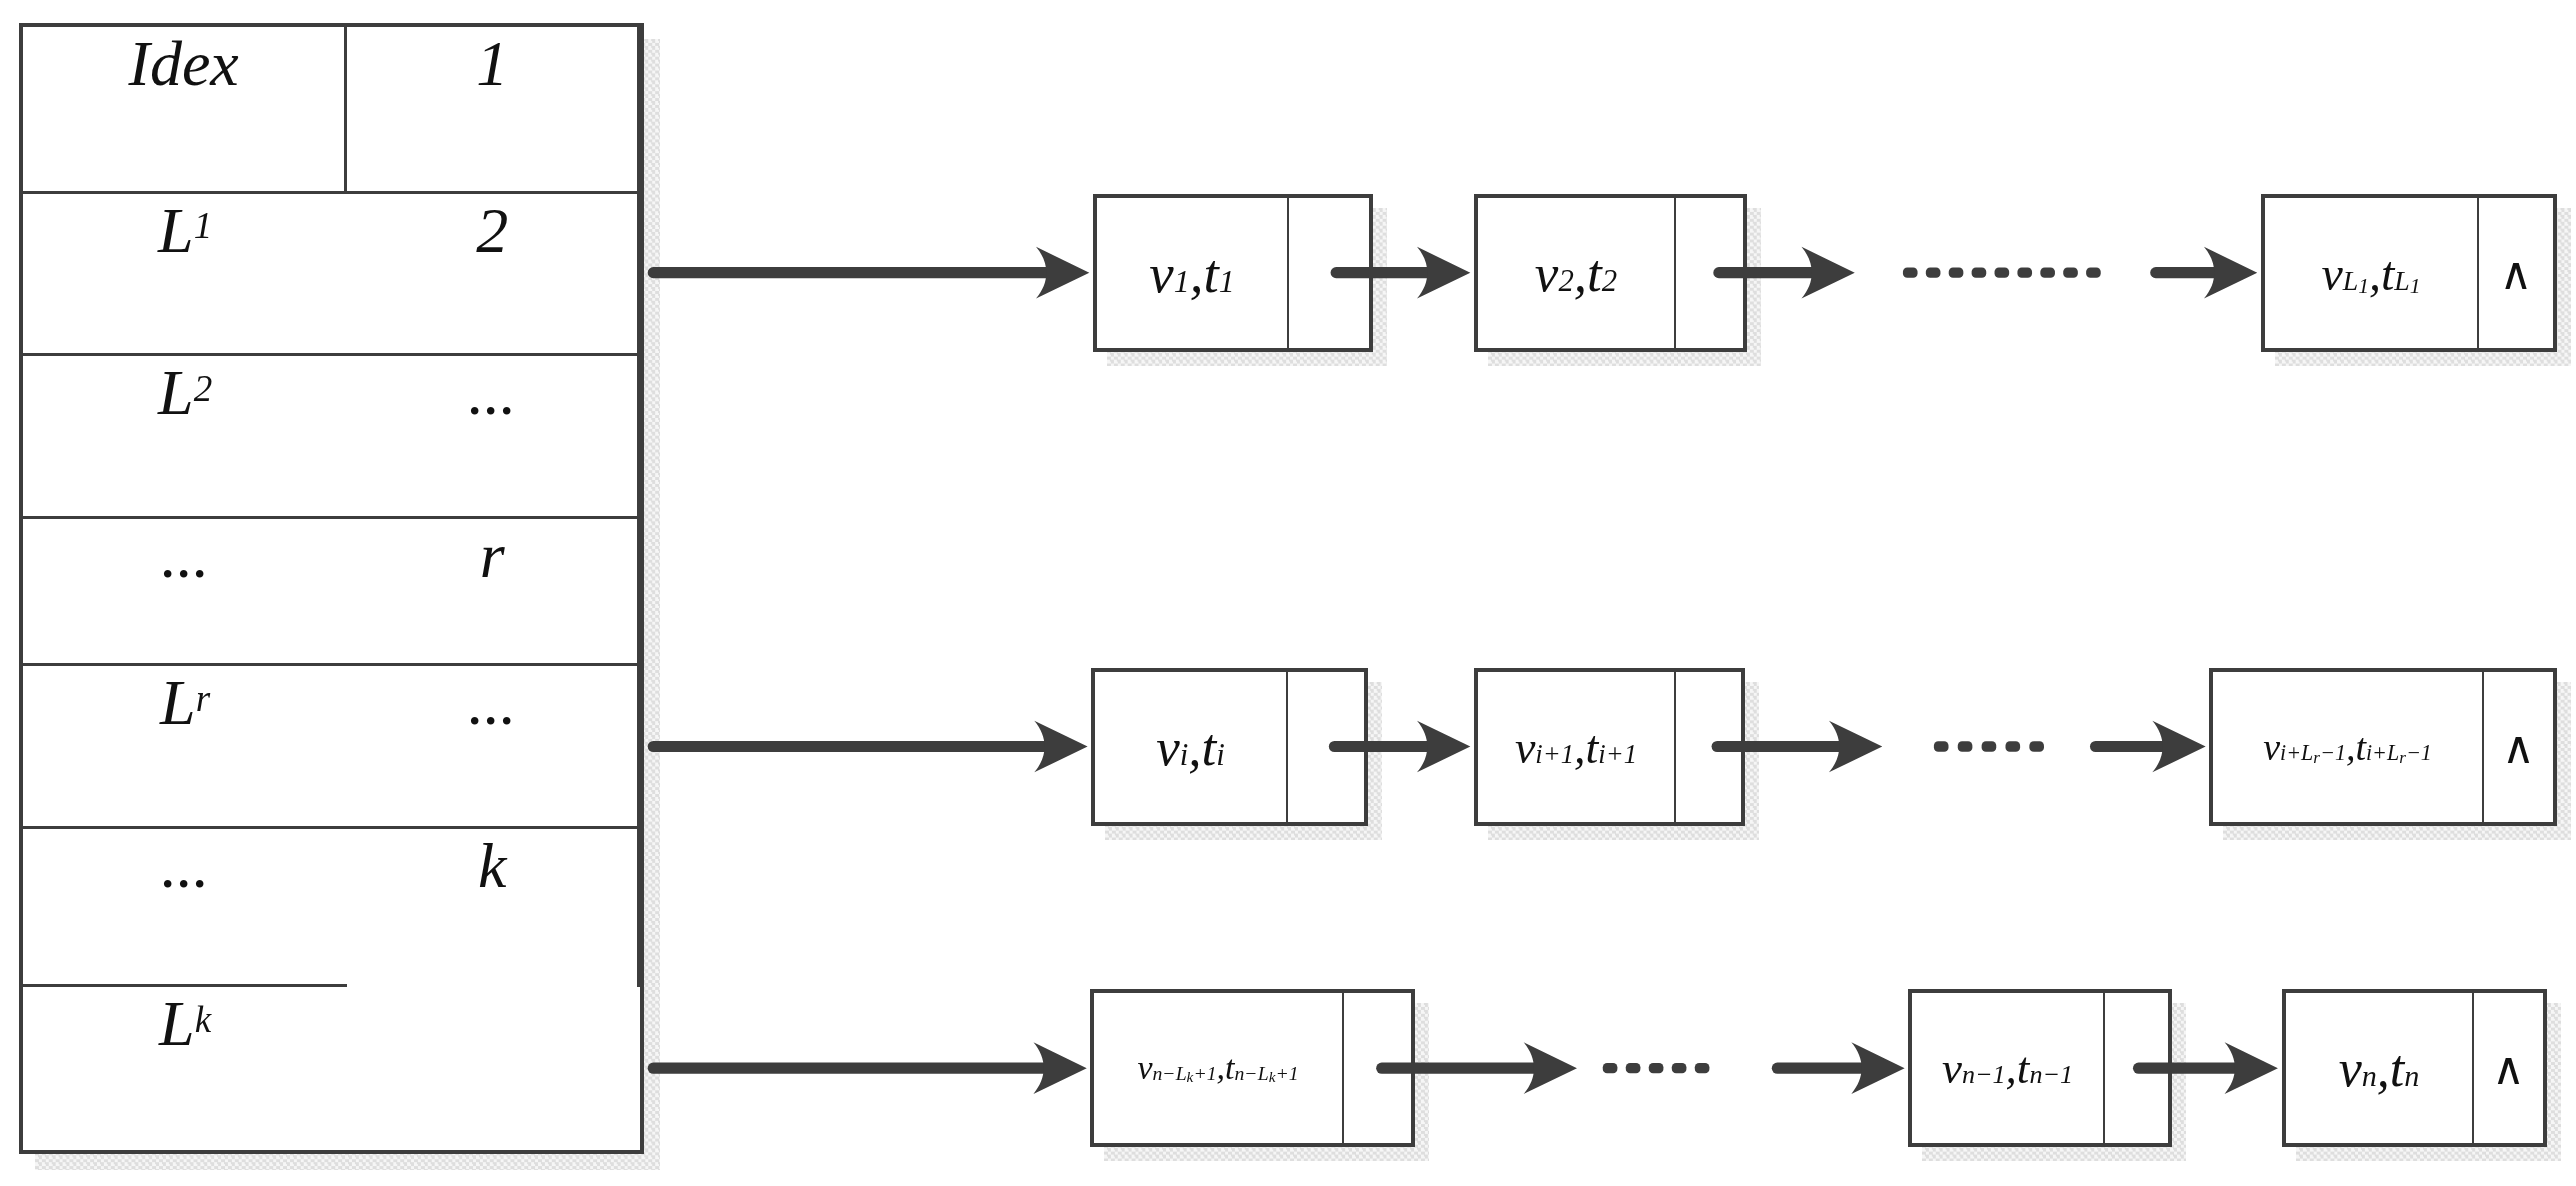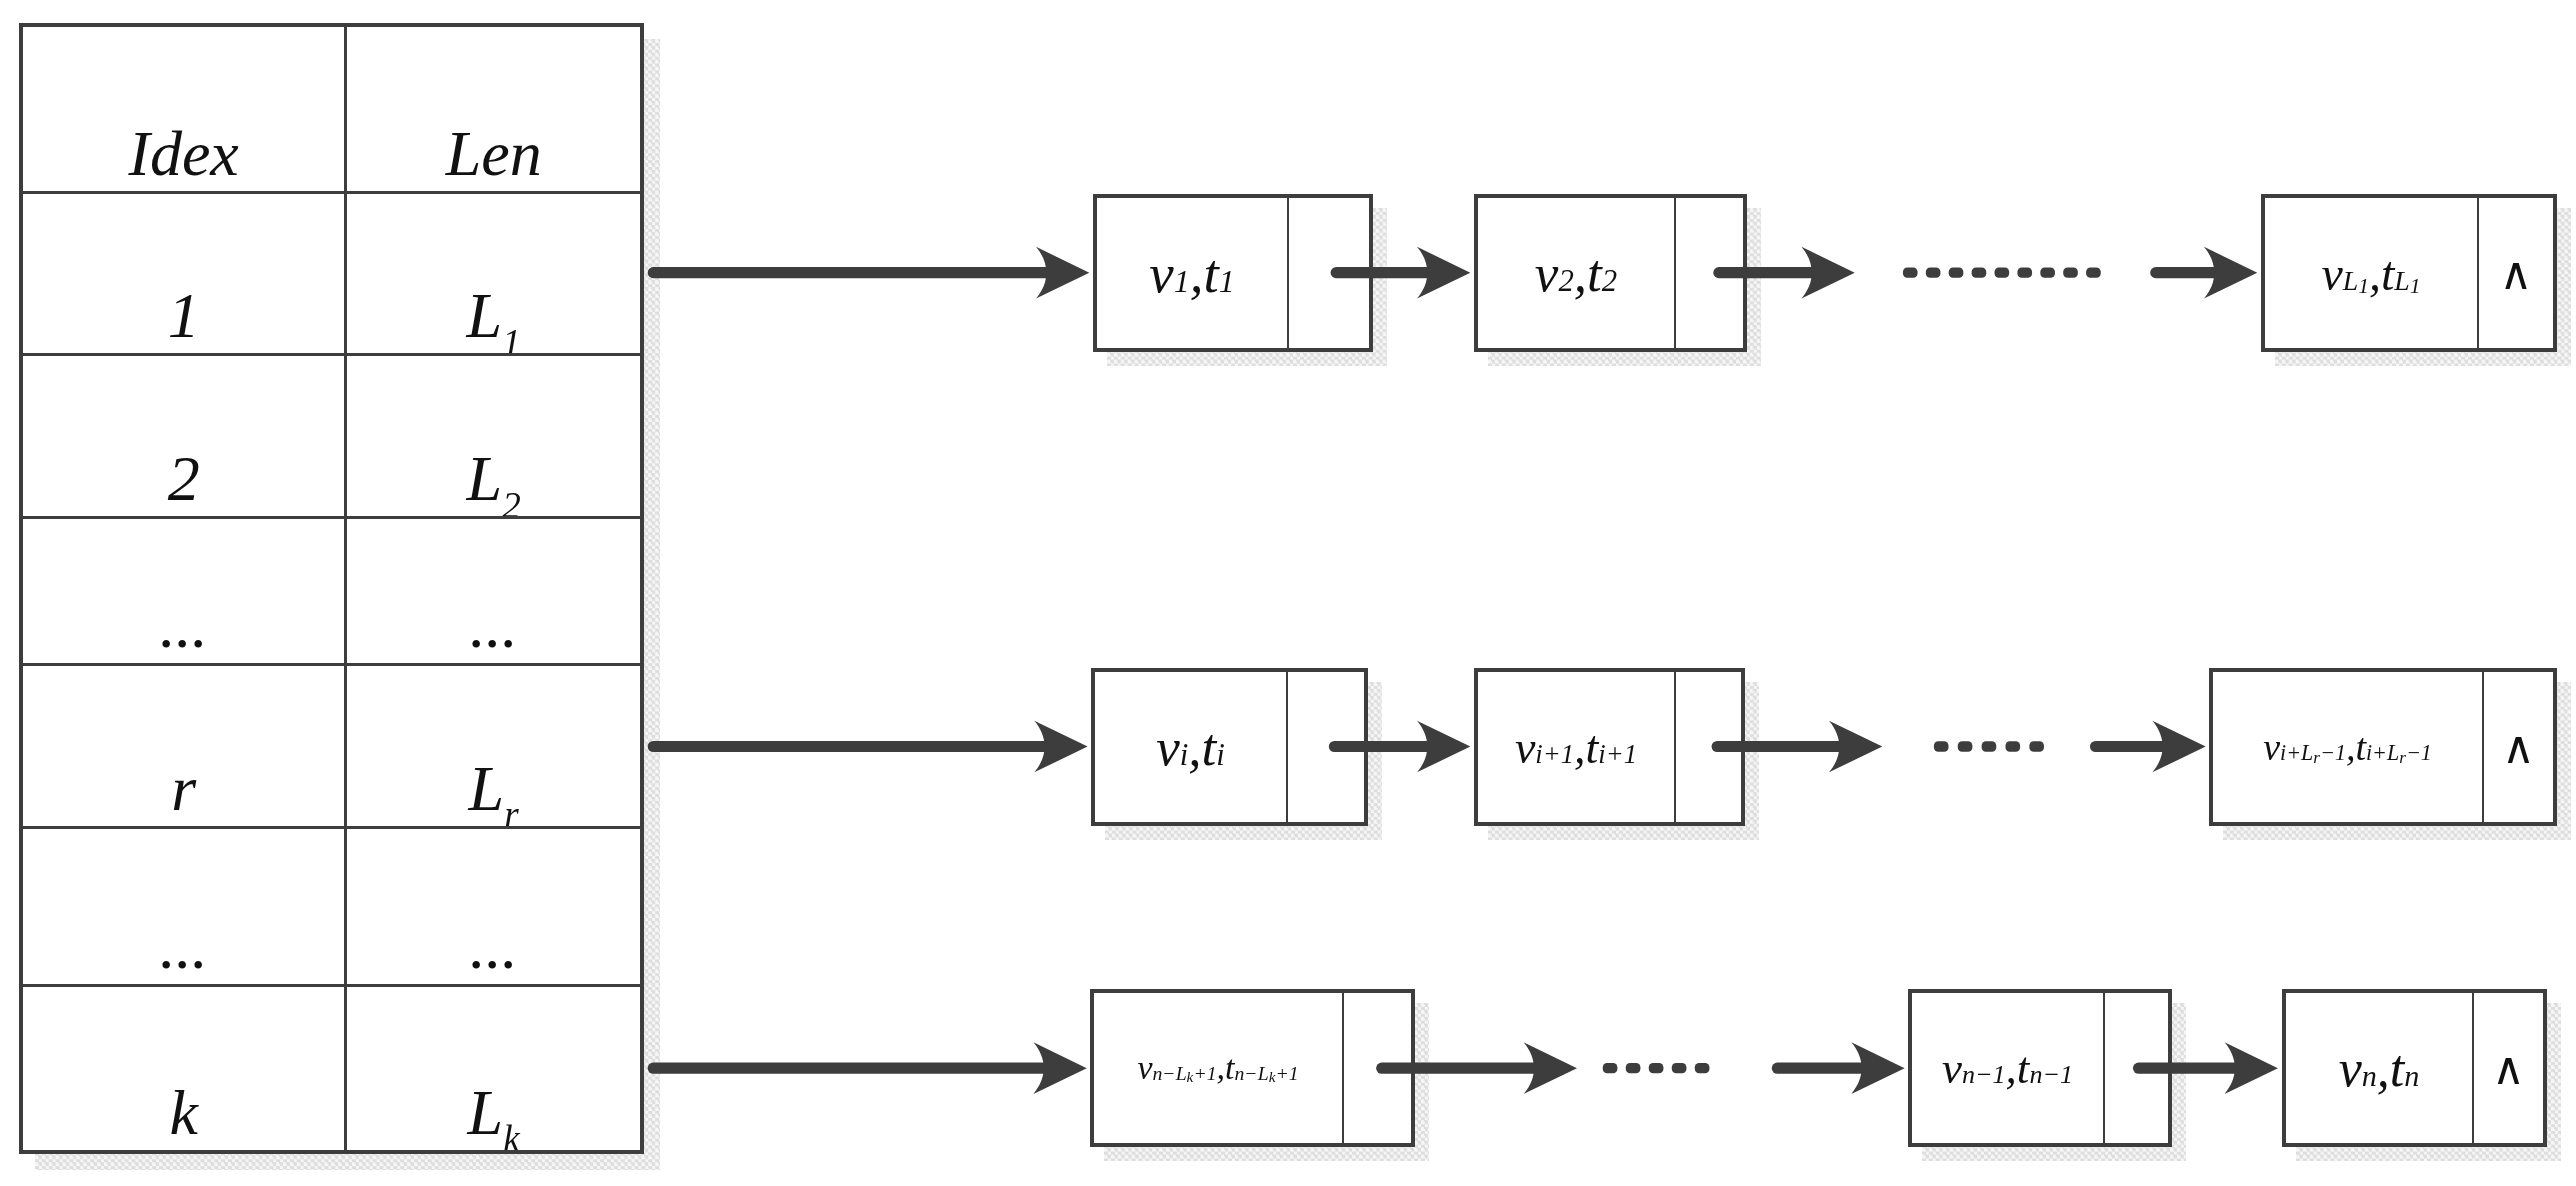--- a/index.html
+++ b/index.html
@@ -30,21 +30,21 @@
     background:#ffffff;
     border:4.3px solid var(--line);
     box-sizing:border-box;
     display:grid;
     grid-template-columns:380fr 343fr;
     grid-template-rows:196fr 191fr 191fr 173fr 191fr 186fr 191fr;
   }
   .cell{
     border-right:3.4px solid var(--line);
     border-bottom:3.4px solid var(--line);
-    display:flex;align-items:flex-end;justify-content:center;
+    display:flex;align-items:flex-start;justify-content:center;
     font-size:64px;
     overflow:hidden;
   }
   .cell.lastcol{border-right:none;}
   .cell.lastrow{border-bottom:none;}
   
   .lv0{}
   .lv1{font-size:58%;position:relative;top:.28em;}
   .lv2{font-size:45%;position:relative;top:.62em;}
   
@@ -80,24 +80,20 @@
 </head>
 <body>
 
 <div id="canvas">
 
   <div class="twrap">
     <div class="tshadow stipple"></div>
     <div class="tbl">
       <div class="cell">
           <span class="lv0">Idex</span>
-          <span class="lv1"></span>
-        </div>
-      <div class="cell lastcol">
-          <span class="lv0">Len</span>
           <span class="lv1"></span>
         </div>
 
       <div class="cell">
           <span class="lv0">1</span>
           <span class="lv1"></span>
         </div>
       <div class="cell lastcol">
           <span class="lv0">L</span>
           <span class="lv1">1</span>

